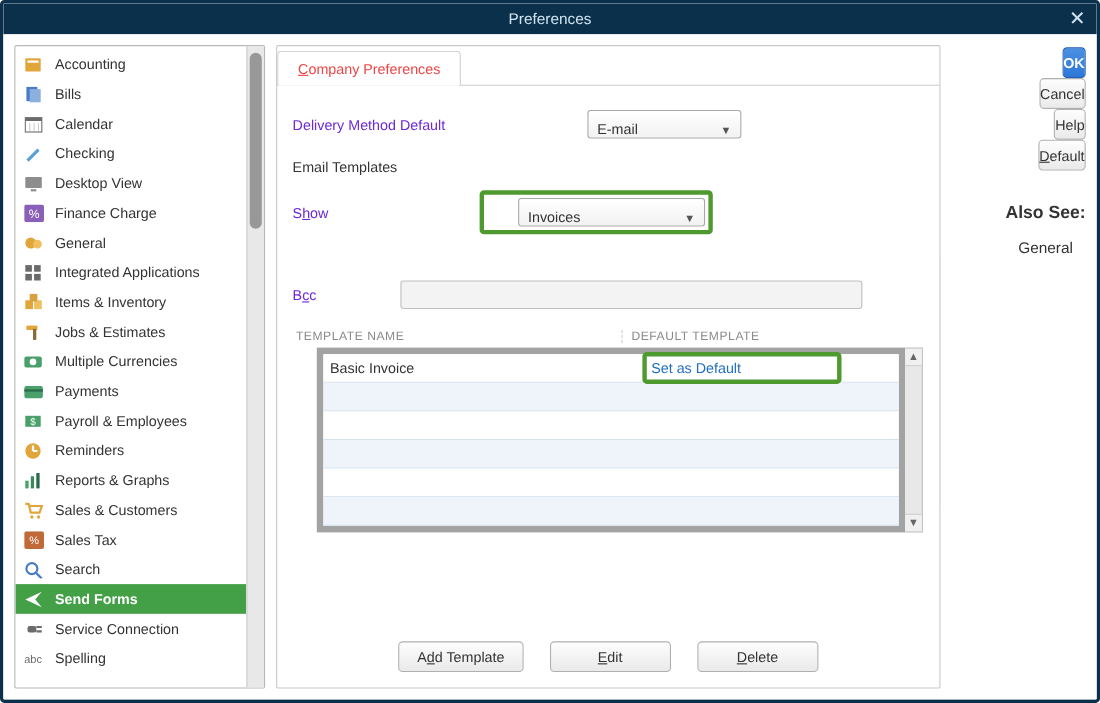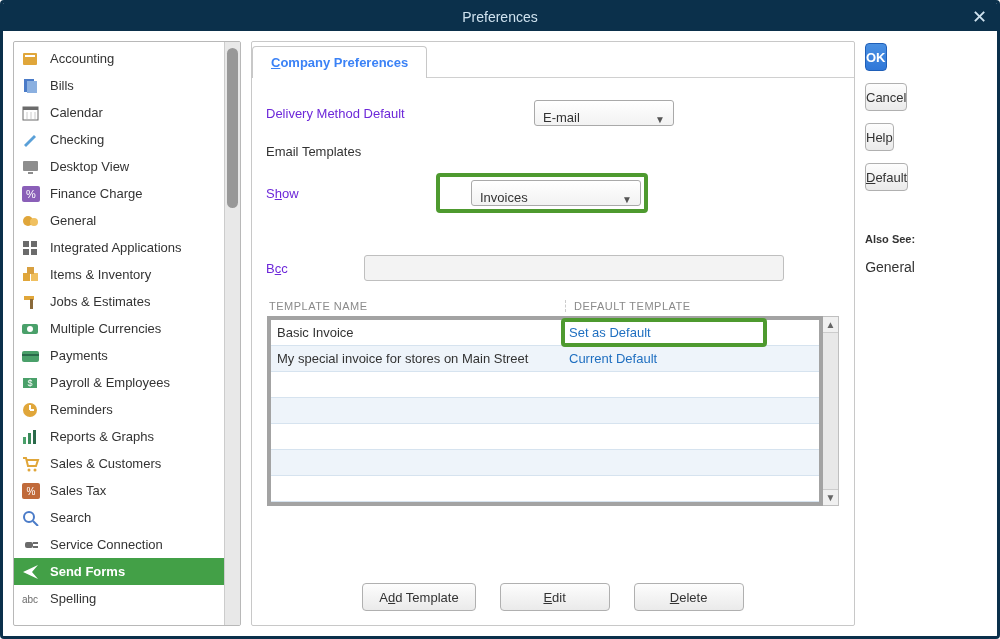--- a/index.html
+++ b/index.html
@@ -48,21 +48,21 @@
   }
   .tabs {
     display:flex; height:36px; align-items:flex-end; gap:0; border-bottom:1px solid #d0d0d0; margin:0 -14px;
   }
   .tab {
     padding:8px 18px; font-size:13px; color:#444; background:#e8e8e8; border:1px solid #ccc; border-bottom:none; cursor:pointer;
     position:relative; top:1px; border-radius:4px 4px 0 0;
   }
   .tab.inactive { background:#e2e2e2; }
   .tab.active {
-    background:#fff; border-color:#c8c8c8; color:#3b82f6; font-weight:700;
+    background:#fff; border-color:#c8c8c8; color:#ef4444; font-weight:400;
   }
   .tab .ul { text-decoration:underline; }
   .form-area { padding-top:22px; }
   .row { display:flex; align-items:center; margin-bottom:18px; }
   .label { width:170px; color:#6d28d9; font-size:13px; }
   .label .ul, .ul { text-decoration:underline; }
   .dropdown {
     height:26px; background:linear-gradient(#fff,#f2f2f2); border:1px solid #a9a9a9; border-radius:3px;
     display:flex; align-items:flex-end; justify-content:space-between; padding:0 8px; min-width:140px; font-size:13px; cursor:pointer;margin-left:28px;
   }
@@ -75,21 +75,21 @@
     height:26px; border:1px solid #bfbfbf; border-radius:3px; background:#f3f3f3; width:420px;
   }
   .table-wrap { margin-top:18px; border:1px solid #fff; }
   .table-head {
     display:flex; font-size:11px; color:#8a8a8a; letter-spacing:0.5px; padding:0 2px 4px 2px;
   }
   .col-name { width:296px; }
   .col-default { flex:1; border-left:1px dashed #ccc; padding-left:8px; }
   .table-body-wrap { display:flex; }
   .table-body {
-    flex:1; border:4px solid #a3a3a3;
+    flex:1; border:6px solid #a3a3a3;margin-left:21px;
   }
   .trow {
     display:flex; height:26px; line-height:26px; border-bottom:1px solid #d6e3ef;
     font-size:13px; background:#eff5fb;
   }
   .trow:nth-child(even){ background:#fff; }
   .trow:first-child { background:#fff; }
   .trow:nth-child(2){ background:#eef4fa; }
   .trow:nth-child(3){ background:#fff; }
   .trow:nth-child(4){ background:#eef4fa; }
@@ -112,32 +112,32 @@
   .actions {
     position:absolute; bottom:14px; left:0; right:0; display:flex; gap:24px; justify-content:center;
   }
   .btn {
     height:28px; padding:0 16px; min-width:110px; background:linear-gradient(#fdfdfd,#eaeaea);
     border:1px solid #b0b0b0; border-radius:4px; font-size:13px; color:#333; cursor:pointer;
     display:flex; align-items:center; justify-content:center;
   }
   
   .rightcol {
-    width:122px; display:flex; flex-direction:column; gap:12px; align-items:flex-start; padding-top:2px;
+    width:122px; display:flex; flex-direction:column; align-items:flex-end; padding-top:2px;
   }
   .rbtn {
     height:28px; background:linear-gradient(#fdfdfd,#eaeaea);
     border:1px solid #b0b0b0; border-radius:4px; font-size:13px; color:#333; cursor:pointer;
     display:flex; align-items:center; justify-content:center;
   }
   .rbtn.primary {
     background:linear-gradient(#4a90e2,#2f77d8); color:#fff; border:1px solid #1f5fb8; font-weight:bold;
   }
   .also-see { margin-top:30px; text-align:center; }
-  .also-see-title { font-weight:bold; font-size:11px; margin-bottom:14px; }
+  .also-see-title { font-weight:bold; font-size:16px; margin-bottom:14px; }
   .also-see-link { color:#333; font-size:14px; }
 
   
   svg { display:block; }
 </style>
 </head>
 <body>
 
 <div class="window">
   <div class="titlebar">
@@ -313,37 +313,37 @@
             </div>
             <div class="sidebar-item">
               <span class="sidebar-icon">
                 <svg width="18" height="16">
                   <circle cx="7" cy="7" r="5" fill="none" stroke="#4a7bc8" stroke-width="2"></circle>
                   <line x1="11" y1="11" x2="16" y2="16" stroke="#4a7bc8" stroke-width="2"></line>
                 </svg>
               </span>
               <span>Search</span>
             </div>
+            <div class="sidebar-item selected">
+              <span class="sidebar-icon">
+                <svg width="18" height="16">
+                  <path d="M1 8 L16 1 L10 8 L16 15 Z" fill="#fff"></path>
+                </svg>
+              </span>
+              <span>Send Forms</span>
+            </div>
             <div class="sidebar-item">
               <span class="sidebar-icon">
                 <svg width="18" height="16">
                   <rect x="3" y="5" width="8" height="6" rx="2" fill="#6b6b6b"></rect>
                   <line x1="11" y1="6" x2="16" y2="6" stroke="#6b6b6b" stroke-width="2"></line>
                   <line x1="11" y1="10" x2="16" y2="10" stroke="#6b6b6b" stroke-width="2"></line>
                 </svg>
               </span>
               <span>Service Connection</span>
-            </div>
-            <div class="sidebar-item selected">
-              <span class="sidebar-icon">
-                <svg width="18" height="16">
-                  <path d="M1 8 L16 1 L10 8 L16 15 Z" fill="#fff"></path>
-                </svg>
-              </span>
-              <span>Send Forms</span>
             </div>
             <div class="sidebar-item">
               <span class="sidebar-icon">
                 <svg width="18" height="16">
                   <text x="0" y="12" font-size="10" fill="#6b6b6b" font-family="Arial">abc</text>
                 </svg>
               </span>
               <span>Spelling</span>
             </div>
           </div>
@@ -397,24 +397,20 @@
             <div class="col-name">TEMPLATE NAME</div>
             <div class="col-default">DEFAULT TEMPLATE</div>
           </div>
           <div class="table-body-wrap">
             <div class="table-body" id="tbody">
                   <div class="trow">
                     <div class="tcell-name">Basic Invoice</div>
                     <div class="tcell-default"><span>Set as Default</span><div class="set-default-hl"></div></div>
                   </div>
                   <div class="trow">
-                    <div class="tcell-name">My special invoice for stores on Main Street</div>
-                    <div class="tcell-default"><span>Current Default</span></div>
-                  </div>
-                  <div class="trow">
                     <div class="tcell-name"></div>
                     <div class="tcell-default"></div>
                   </div>
                   <div class="trow">
                     <div class="tcell-name"></div>
                     <div class="tcell-default"></div>
                   </div>
                   <div class="trow">
                     <div class="tcell-name"></div>
                     <div class="tcell-default"></div>

